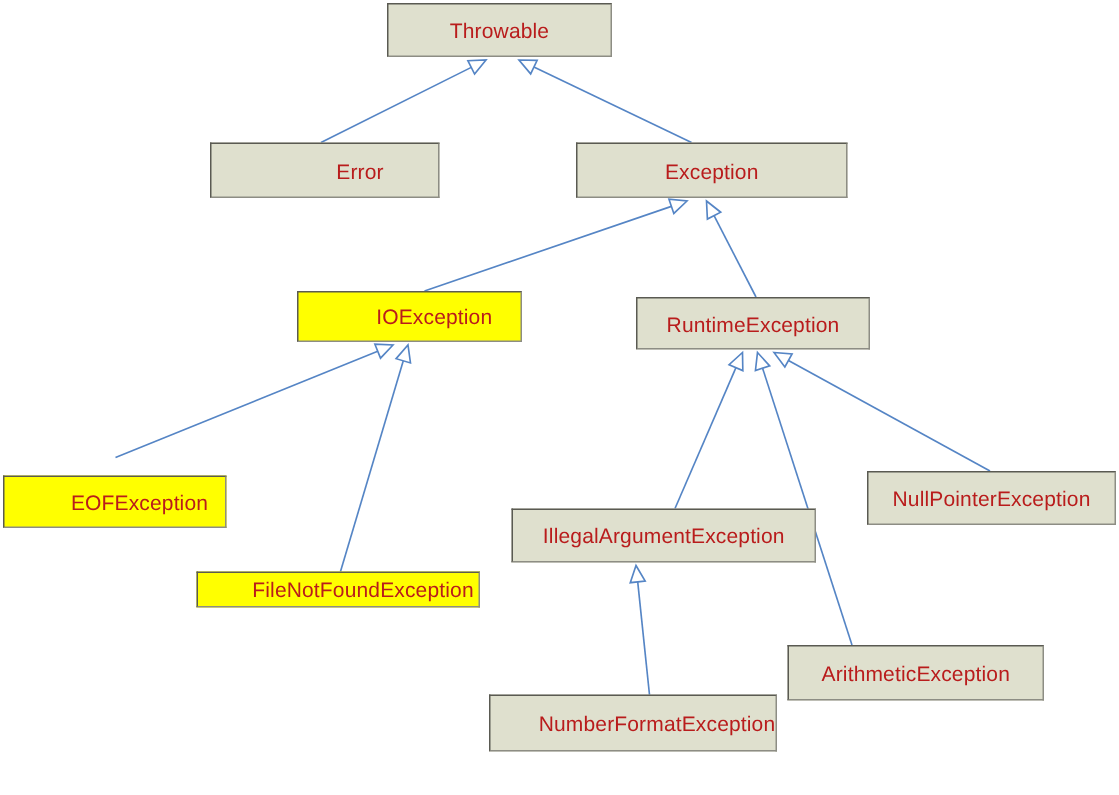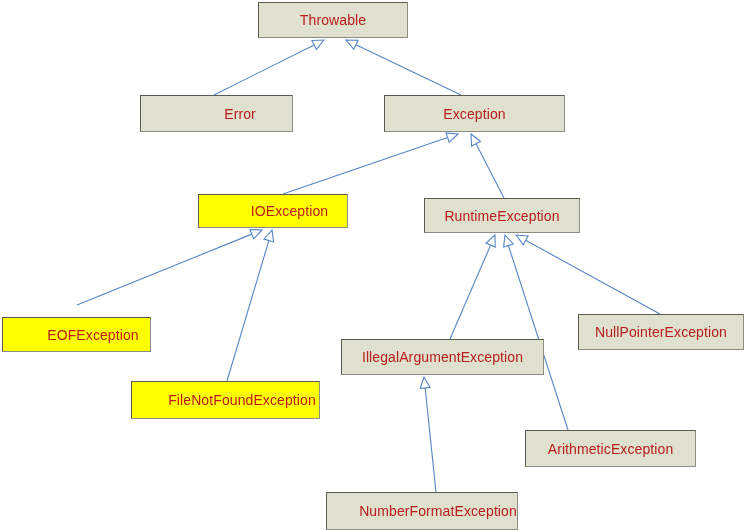--- a/index.html
+++ b/index.html
@@ -115,22 +115,22 @@
     </div>
     <div class="uml-node highlight" style="left: 2px; top: 305px; width: 149px; height: 35px; margin-top: 12px;">
       <span class="node-label">EOFException</span>
     </div>
     <div class="uml-node" style="left: 341px; top: 339px; width: 203px; height: 36px;">
       <span class="node-label">IllegalArgumentException</span>
     </div>
     <div class="uml-node" style="left: 578px; top: 314px; width: 166px; height: 36px;">
       <span class="node-label">NullPointerException</span>
     </div>
-    <div class="uml-node highlight" style="left: 131px; top: 381px; width: 189px; height: 38px;">
+    <div class="uml-node highlight" style="left: 131px; top: 381px; width: 189px; height: 24px;">
       <span class="node-label">FileNotFoundException</span>
     </div>
     <div class="uml-node" style="left: 525px; top: 430px; width: 171px; height: 37px;">
       <span class="node-label">ArithmeticException</span>
     </div>
-    <div class="uml-node" style="left: 326px; top: 492px; width: 192px; height: 38px; padding-left: 32px;">
+    <div class="uml-node" style="left: 326px; top: 463px; width: 192px; height: 38px; padding-left: 32px;">
       <span class="node-label">NumberFormatException</span>
     </div>
   </div>
 
 </body></html>

